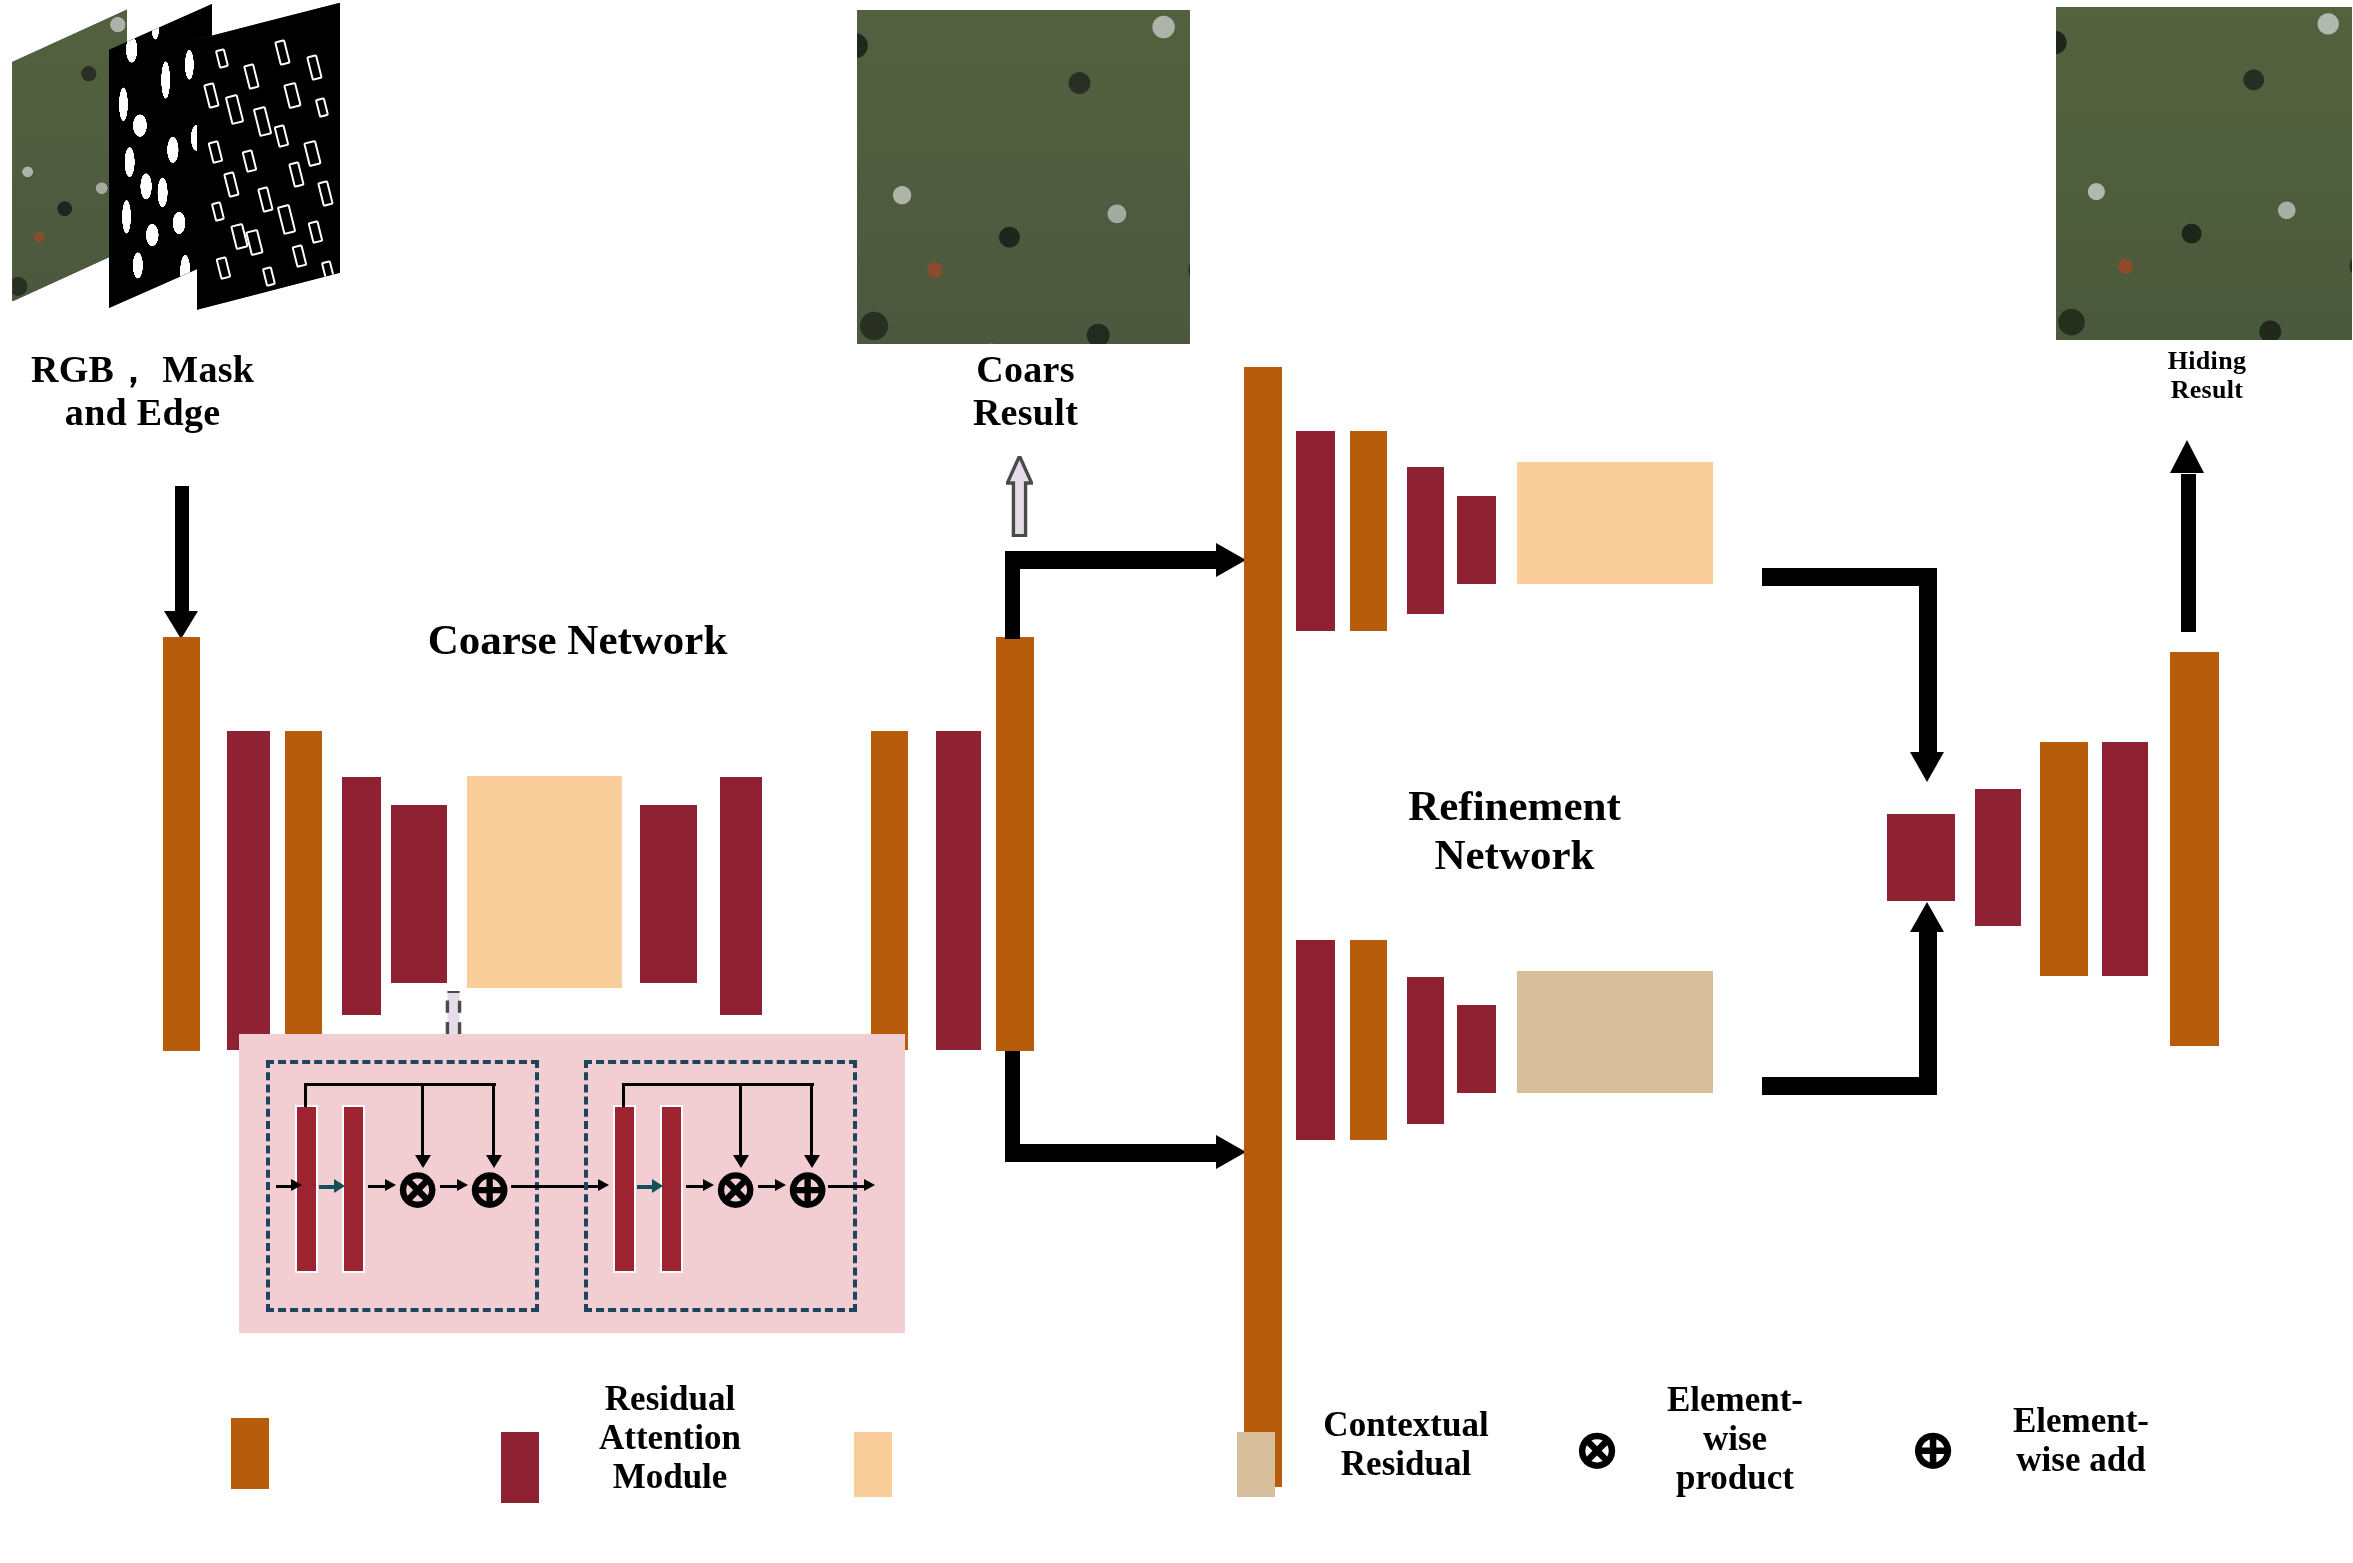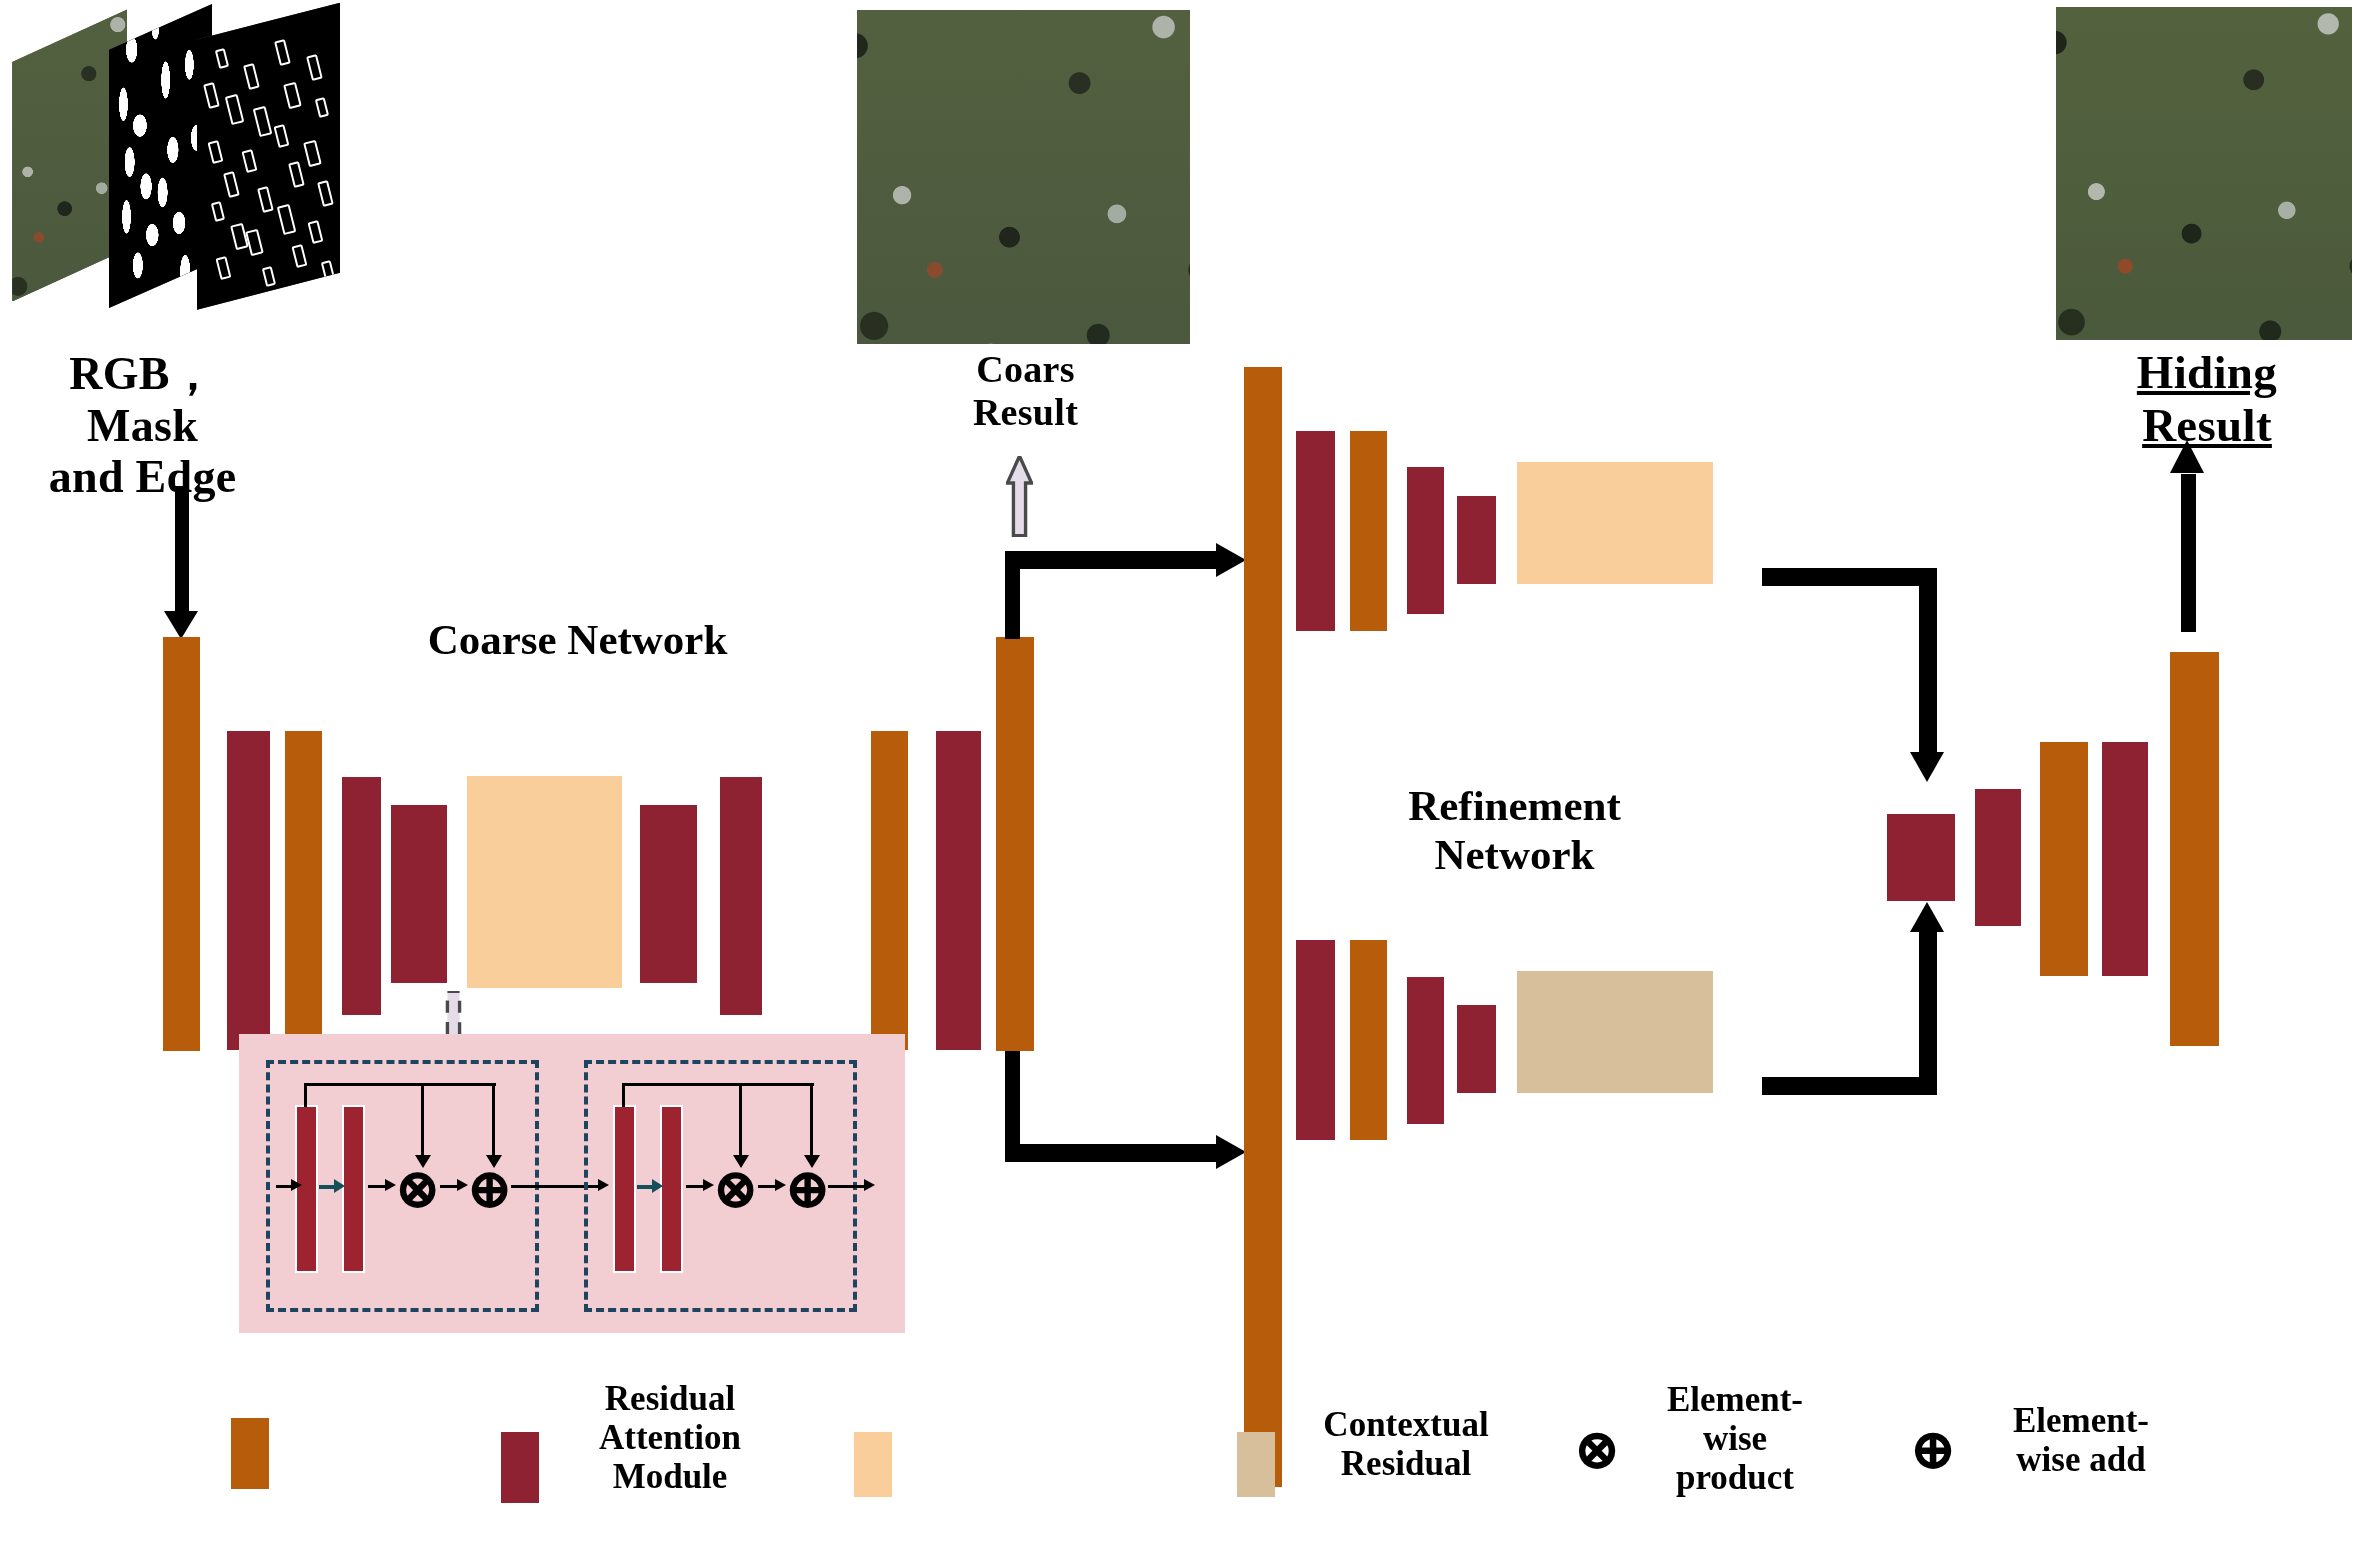--- a/index.html
+++ b/index.html
@@ -128,21 +128,21 @@
       <span style="left:78%;top:17%;width:5%;height:7%;"></span>
       <span style="left:84%;top:31%;width:4%;height:5%;"></span>
       <span style="left:76%;top:45%;width:6%;height:7%;"></span>
       <span style="left:86%;top:58%;width:5%;height:7%;"></span>
       <span style="left:79%;top:71%;width:5%;height:6%;"></span>
       <span style="left:88%;top:84%;width:4%;height:5%;"></span>
     </div>
   </div>
 </div>
 
-<div class="label" style="left:13.6px;top:348px;width:258px;font-size:46px;white-space:pre-line;">RGB， Mask
+<div class="label" style="left:13.6px;top:348px;width:258px;font-size:38px;white-space:pre-line;">RGB， Mask
 and Edge</div>
 
 <div class="arrowline" style="left:175px;top:486px;width:13.6px;height:133px;"></div>
 <div class="arrowhead" style="left:164px;top:611px;border-left:17.7px solid transparent;border-right:17.7px solid transparent;border-top:28.5px solid #000;"></div>
 
 <div class="title" style="left:340px;top:615px;width:475px;font-size:43px;">Coarse Network</div>
 
 <div id="coarse-blocks">
     <div class="blk" style="left: 163px; top: 637px; width: 37px; height: 414px; background: rgb(182, 92, 11);"></div>
     <div class="blk" style="left: 227px; top: 731px; width: 43px; height: 319px; background: rgb(142, 34, 50);"></div>
@@ -262,21 +262,21 @@
 <div class="arrowline" style="left:1919px;top:568px;width:17.7px;height:190px;"></div>
 <div class="arrowhead" style="left:1910px;top:752px;border-left:17.7px solid transparent;border-right:17.7px solid transparent;border-top:30px solid #000;"></div>
 
 <div class="arrowline" style="left:1762px;top:1077px;width:175px;height:17.7px;"></div>
 <div class="arrowline" style="left:1919px;top:930px;width:17.7px;height:164px;"></div>
 <div class="arrowhead" style="left:1910px;top:902px;border-left:17.7px solid transparent;border-right:17.7px solid transparent;border-bottom:30px solid #000;"></div>
 
 <div class="thumb" style="left:2056px;top:6.8px;width:296px;height:333px;">
   <div class="aerial" style="filter:saturate(.9) contrast(1.08) brightness(1.02);"></div>
 </div>
-<div class="label" style="left:2071px;top:346px;width:272px;font-size:47px;white-space:pre-line;text-decoration:underline;">Hiding
+<div class="label" style="left:2071px;top:346px;width:272px;font-size:26px;white-space:pre-line;">Hiding
 Result</div>
 
 <div class="arrowline" style="left:2181px;top:474px;width:15px;height:158px;"></div>
 <div class="arrowhead" style="left:2170px;top:440px;border-left:17.7px solid transparent;border-right:17.7px solid transparent;border-bottom:33px solid #000;"></div>
 
 <div id="legend-root" style="position:absolute;left:0;top:1372px;width:2354px;height:190px;">
     <div class="legend-swatch" style="left: 231px; top: 46px; width: 38px; height: 71px; background: rgb(182, 92, 11);"></div>
     <div class="legend-swatch" style="left: 501px; top: 60px; width: 38px; height: 71px; background: rgb(142, 34, 50);"></div>
     <div class="legend-text" style="left: 558px; top: 6.8px; width: 224px; font-size: 35px; white-space: pre-line;">Residual
 Attention

